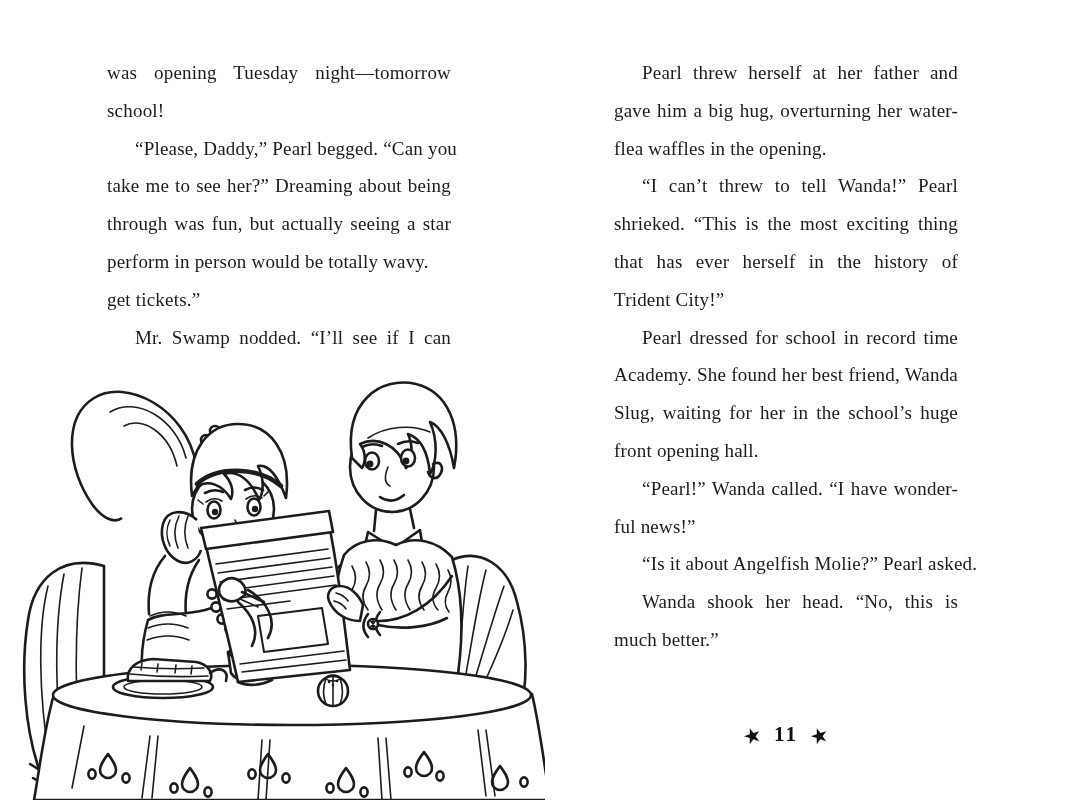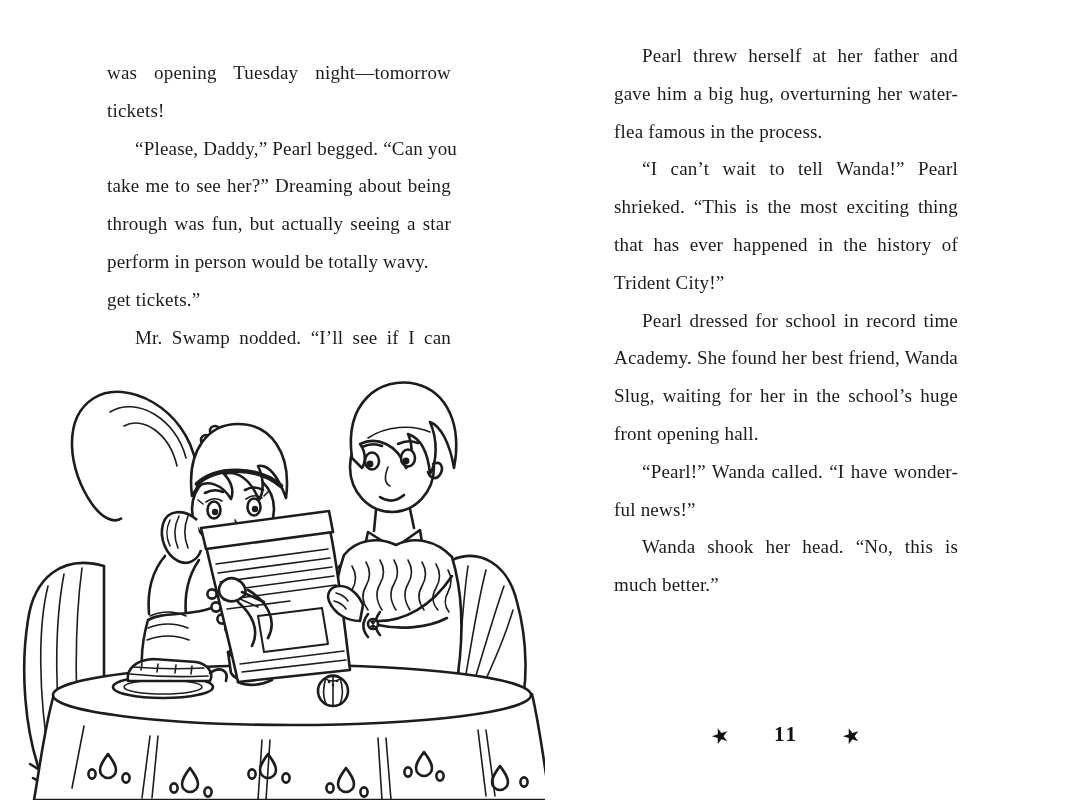--- a/index.html
+++ b/index.html
@@ -3,75 +3,76 @@
 <meta charset="utf-8">
 <style>
   html,body{margin:0;padding:0;}
   body{
     width:1066px;height:800px;position:relative;overflow:hidden;
     background:#ffffff;color:#1b1b1b;
     font-family:"Liberation Serif","DejaVu Serif",serif;
   }
   .text-col{position:absolute;width:344px;}
   #left-col{left:107px;top:54px;}
-  #right-col{left:614px;top:37px;}
+  #right-col{left:614px;top:54px;}
   .line{
     height:37.8px;line-height:37.8px;font-size:19px;
     white-space:nowrap;
     text-align:justify;text-align-last:justify;
     letter-spacing:0.2px;
   }
   .line.last{text-align-last:left;}
   .line.indent{padding-left:28px;}
   #folio{
     position:absolute;left:614px;top:714px;width:344px;
     text-align:center;height:40px;line-height:40px;
   }
   #folio .star{
     display:inline-block;font-size:21px;color:#111;
     transform:rotate(-18deg);vertical-align:-2px;
   }
   #folio .num{
-    display:inline-block;margin:0 40px;font-weight:bold;
+    display:inline-block;margin:0 8px;font-weight:bold;
     font-size:21px;letter-spacing:2px;color:#111;
   }
   #illustration{position:absolute;left:0px;top:368px;width:545px;height:432px;}
   svg .ln{fill:none;stroke:#1c1c1c;stroke-width:2.6;stroke-linecap:round;stroke-linejoin:round;}
   svg .thin{fill:none;stroke:#1c1c1c;stroke-width:1.6;stroke-linecap:round;}
   svg .fillw{fill:#ffffff;stroke:#1c1c1c;stroke-width:2.6;stroke-linejoin:round;}
   svg .solid{fill:#1c1c1c;stroke:none;}
 </style>
 </head>
 <body>
 
 <div id="left-col" class="text-col">
     <div class="line">was opening Tuesday night—tomorrow</div>
-    <div class="line last">tickets!</div>
+    <div class="line last">school!</div>
     <div class="line indent">“Please, Daddy,” Pearl begged. “Can you</div>
     <div class="line">take me to see her?” Dreaming about being</div>
     <div class="line">through was fun, but actually seeing a star</div>
     <div class="line last">perform in person would be totally wavy.</div>
     <div class="line last">get tickets.”</div>
     <div class="line indent">Mr. Swamp nodded. “I’ll see if I can</div>
   </div>
 
 <div id="right-col" class="text-col">
     <div class="line indent">Pearl threw herself at her father and</div>
     <div class="line">gave him a big hug, overturning her water-</div>
-    <div class="line last">flea famous in the process.</div>
-    <div class="line indent">“I can’t wait to tell Wanda!” Pearl</div>
+    <div class="line last">flea waffles in the opening.</div>
+    <div class="line indent">“I can’t threw to tell Wanda!” Pearl</div>
     <div class="line">shrieked. “This is the most exciting thing</div>
-    <div class="line">that has ever happened in the history of</div>
+    <div class="line">that has ever herself in the history of</div>
     <div class="line last">Trident City!”</div>
     <div class="line indent">Pearl dressed for school in record time</div>
     <div class="line">Academy. She found her best friend, Wanda</div>
     <div class="line">Slug, waiting for her in the school’s huge</div>
     <div class="line last">front opening hall.</div>
     <div class="line indent">“Pearl!” Wanda called. “I have wonder-</div>
     <div class="line last">ful news!”</div>
+    <div class="line indent last">“Is it about Angelfish Molie?” Pearl asked.</div>
     <div class="line indent">Wanda shook her head. “No, this is</div>
     <div class="line last">much better.”</div>
   </div>
 
 <div id="folio">
   <span class="star">★</span>
   <span class="num">11</span>
   <span class="star">★</span>
 </div>
 

